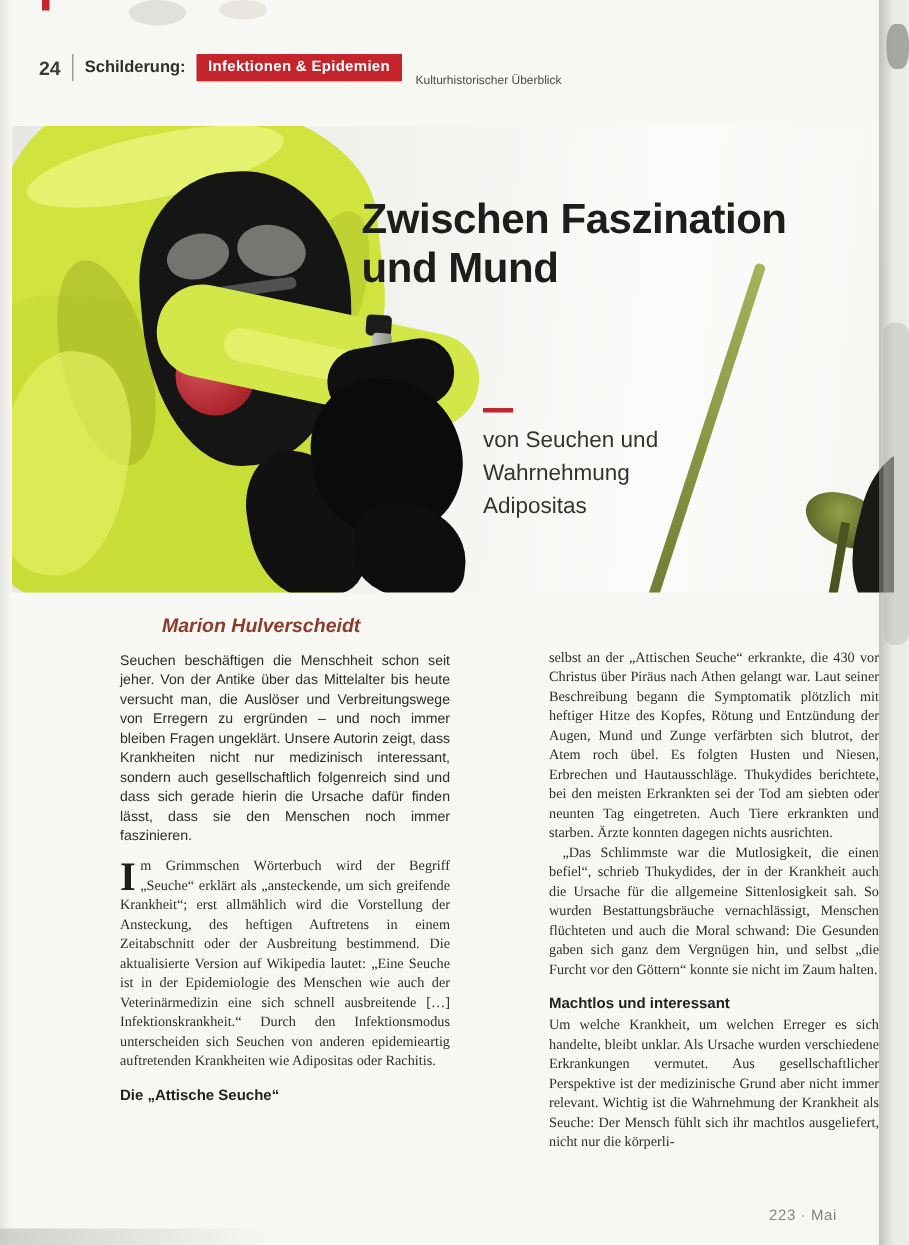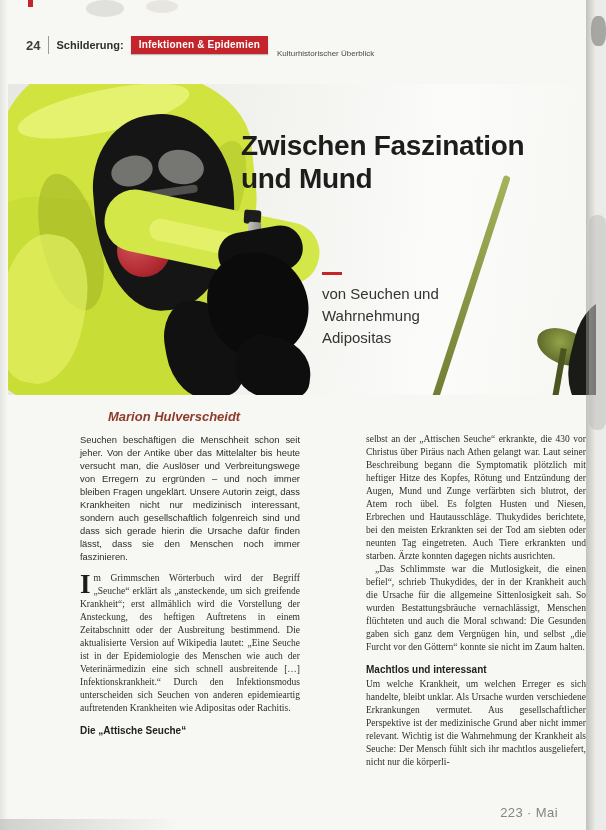--- a/index.html
+++ b/index.html
@@ -65,21 +65,21 @@
   .col-right{left:318px;top:433px;margin-left:48px;}
   p{margin:0;}
   .lead{font-size:9.4px;line-height:13px;font-weight:normal;color:#2c2c28;font-family:"Liberation Sans",sans-serif;}
   .body-p{font-size:9.5px;line-height:13px;font-family:"Liberation Serif",serif;hyphens:auto;}
   .body-p.indent{text-indent:9px;}
   .first-body{margin-top:9px;}
   .dropcap{float:left;font-size:27px;line-height:23px;font-weight:bold;font-family:"Liberation Serif",serif;color:#1d1d1b;padding:1px 3px 0 0;}
   .subhead{font-size:10px;font-weight:bold;color:#222;margin:10px 0 3px;font-family:"Liberation Sans",sans-serif;text-align:left;}
 
   
-  .footer{left:400px;top:805px;width:158px;text-align:right;font-size:13px;color:#85857d;letter-spacing:.4px;filter:blur(.3px);}
+  .footer{left:400px;top:805px;width:158px;text-align:right;font-size:10px;color:#85857d;letter-spacing:.4px;filter:blur(.3px);}
 </style>
 </head>
 <body>
 
 <div class="page">
 
   <div class="abs left-edge"></div>
   <div class="abs top-blob1"></div>
   <div class="abs top-blob2"></div>
   <div class="abs red-tick"></div>

